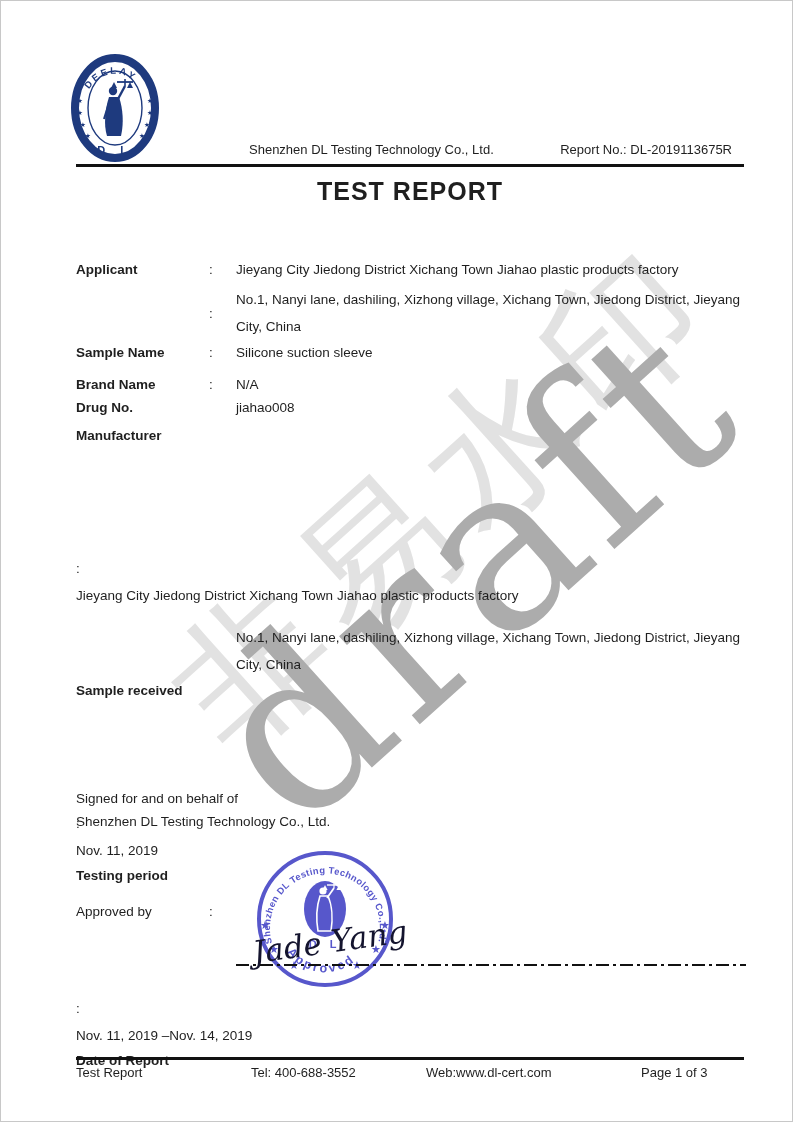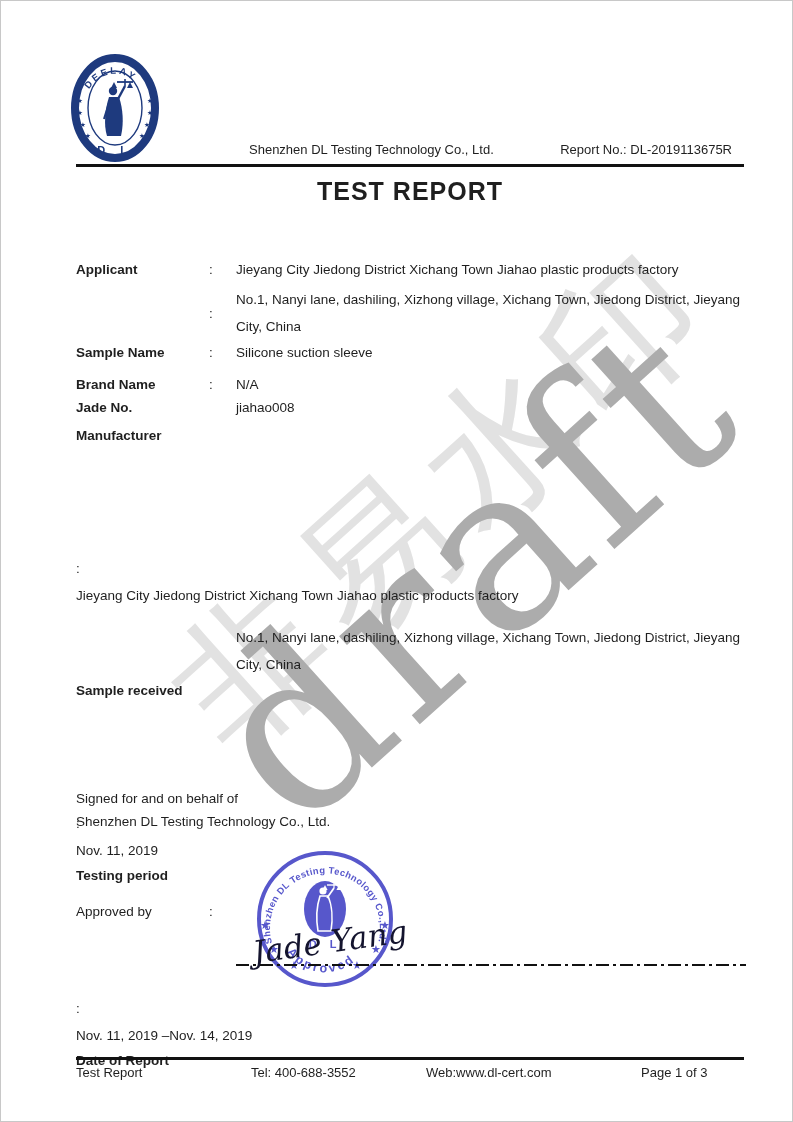--- a/index.html
+++ b/index.html
@@ -125,21 +125,21 @@
       <div class="lbl">Sample Name</div>
       <div class="col">:</div>
       <div class="val">Silicone suction sleeve</div>
     </div>
     <div class="row r-brand">
       <div class="lbl">Brand Name</div>
       <div class="col">:</div>
       <div class="val">N/A</div>
     </div>
     <div class="row r-model">
-      <div class="lbl">Jade No.</div>
+      <div class="lbl">Drug No.</div>
       <div class="col"></div>
       <div class="val">jiahao008</div>
     </div>
     <div class="row r-manuf">
       <div class="lbl">Manufacturer</div>
       <div class="col">:</div>
       <div class="val">Jieyang City Jiedong District Xichang Town Jiahao plastic products factory</div>
     </div>
     <div class="row dbl addr r-maddr">
       <div class="lbl"></div>

